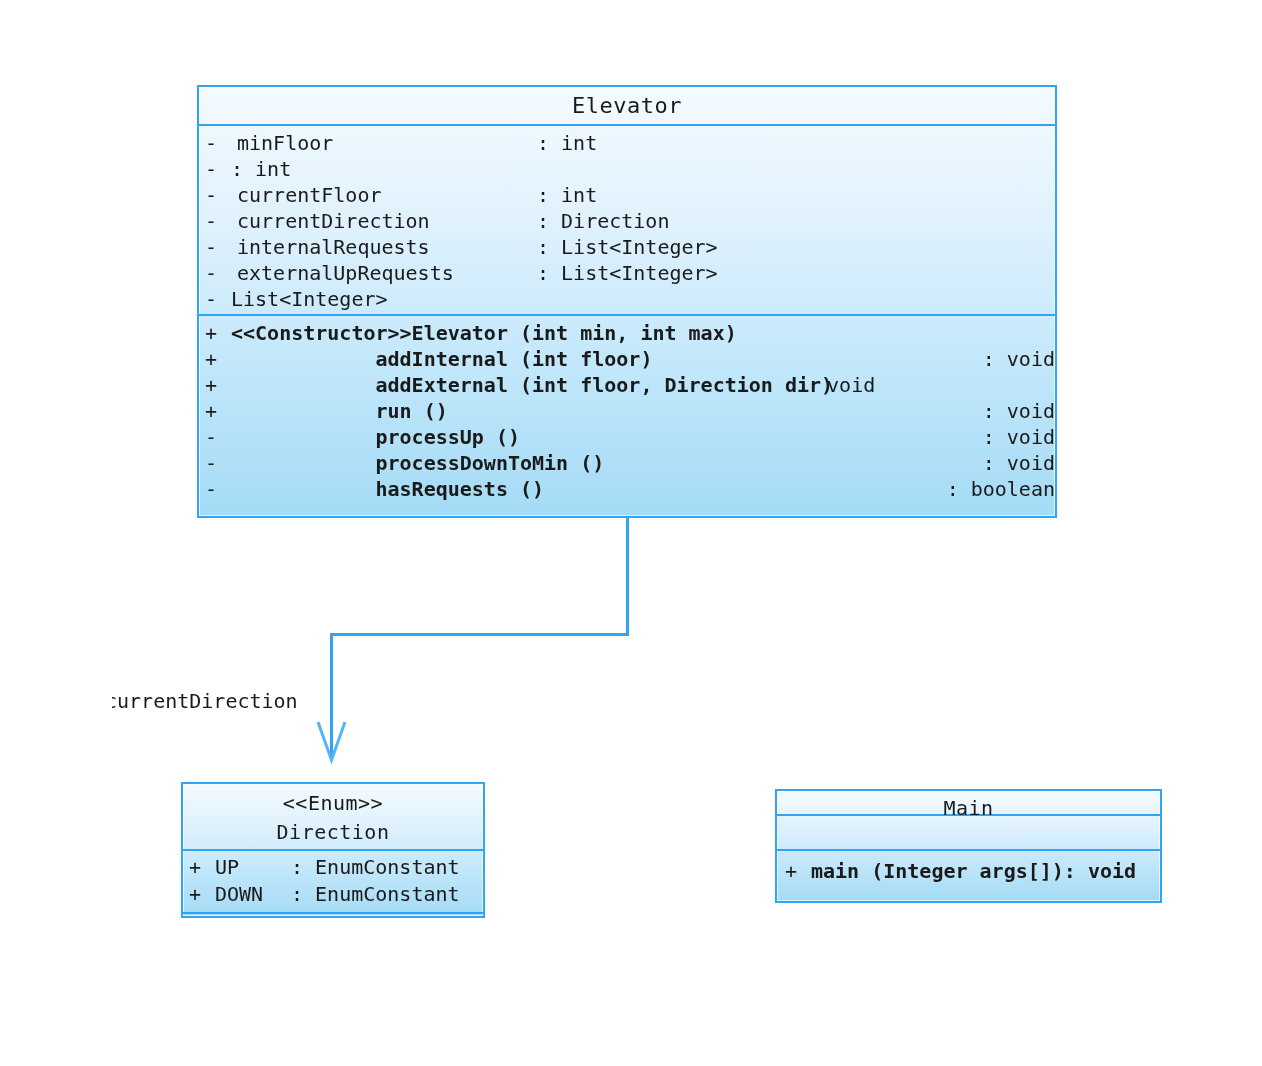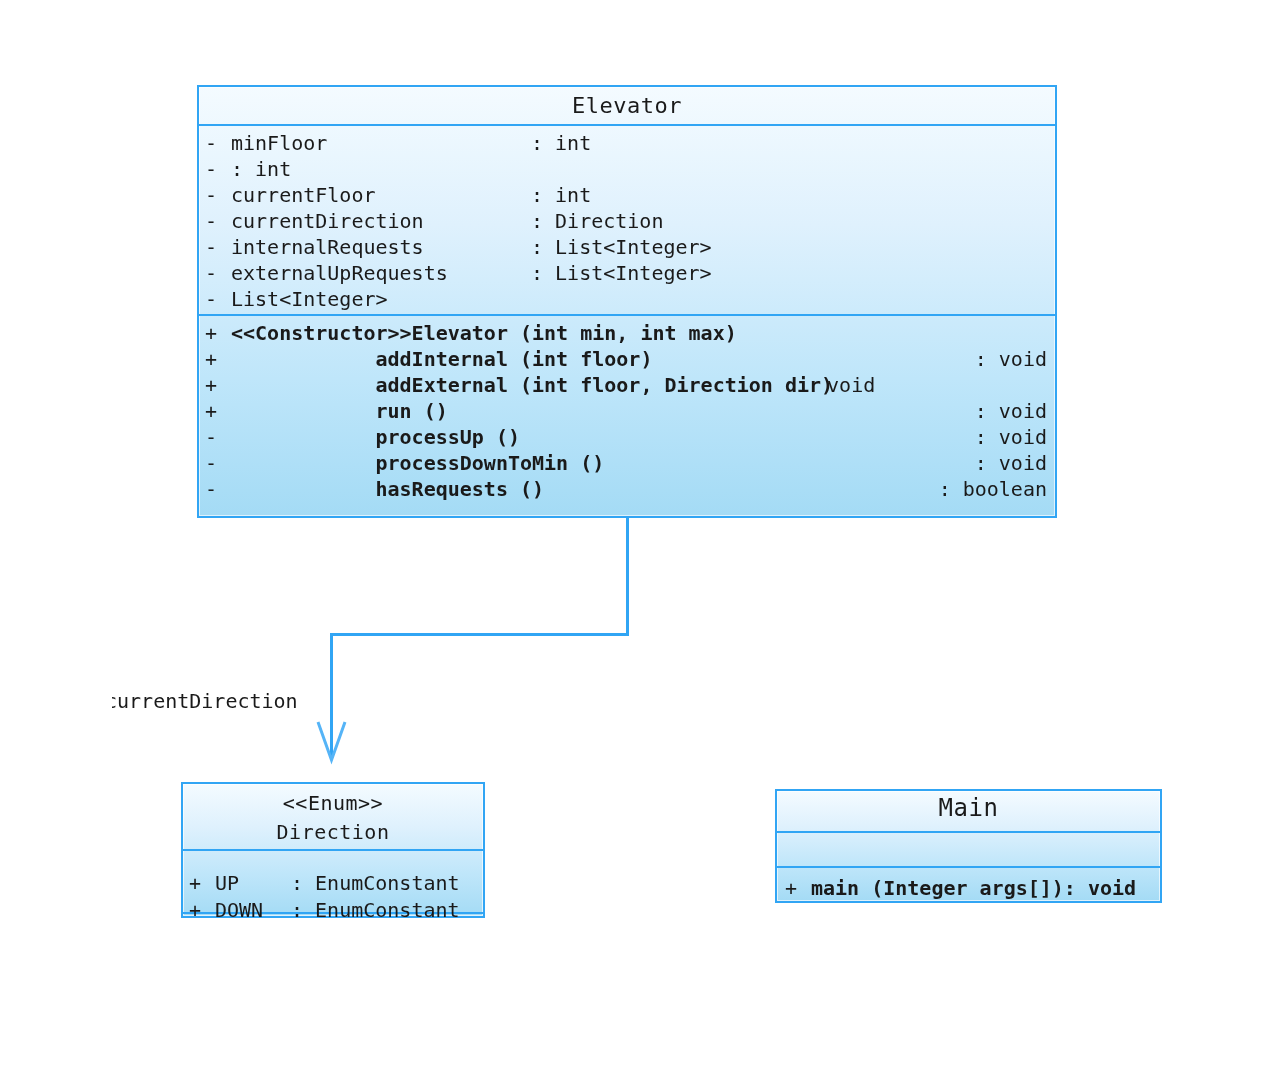--- a/index.html
+++ b/index.html
@@ -67,36 +67,37 @@
     white-space: pre;
   }
   .vis {
     width: 26px;
     flex: 0 0 26px;
     text-align: left;
   }
   .attr-name {
     flex: 0 0 300px;
     white-space: pre;
+    margin-left: 6px;
   }
   .attr-type {
     white-space: pre;
     text-align: center;
   }
 
   
   .meth-sig {
     flex: 0 0 auto;
     white-space: pre;
     font-weight: bold;
   }
   .meth-ret {
     margin-left: auto;
     white-space: pre;
-    padding-right: 8px;
+    padding-right: 0;
   }
   
   .meth-row.tight .meth-ret { padding-right: 8px; margin-left: -6px; }
 
   
   #direction-class {
     left: 181px;
     top: 782px;
     width: 304px;
     height: 136px;
@@ -121,34 +122,33 @@
     display: flex;
     align-items: baseline;
     height: 27px;
     line-height: 27px;
     font-size: 20px;
     white-space: pre;
   }
   .enum-name {
     flex: 0 0 76px;
     white-space: pre;
-    margin-top: 16px;
   }
 
   
   #main-class {
     left: 775px;
     top: 789px;
     width: 387px;
     height: 114px;
   }
   #main-header {
-    height: 40px;
+    height: 23px;
     line-height: 35px;
-    font-size: 24px;
+    font-size: 20px;
   }
   #main-attributes {
     height: 35px;
   }
   #main-methods {
     height: 40px;
     padding: 5px 0 0 8px;
   }
   #main-methods .meth-row {
     font-size: 20px;

